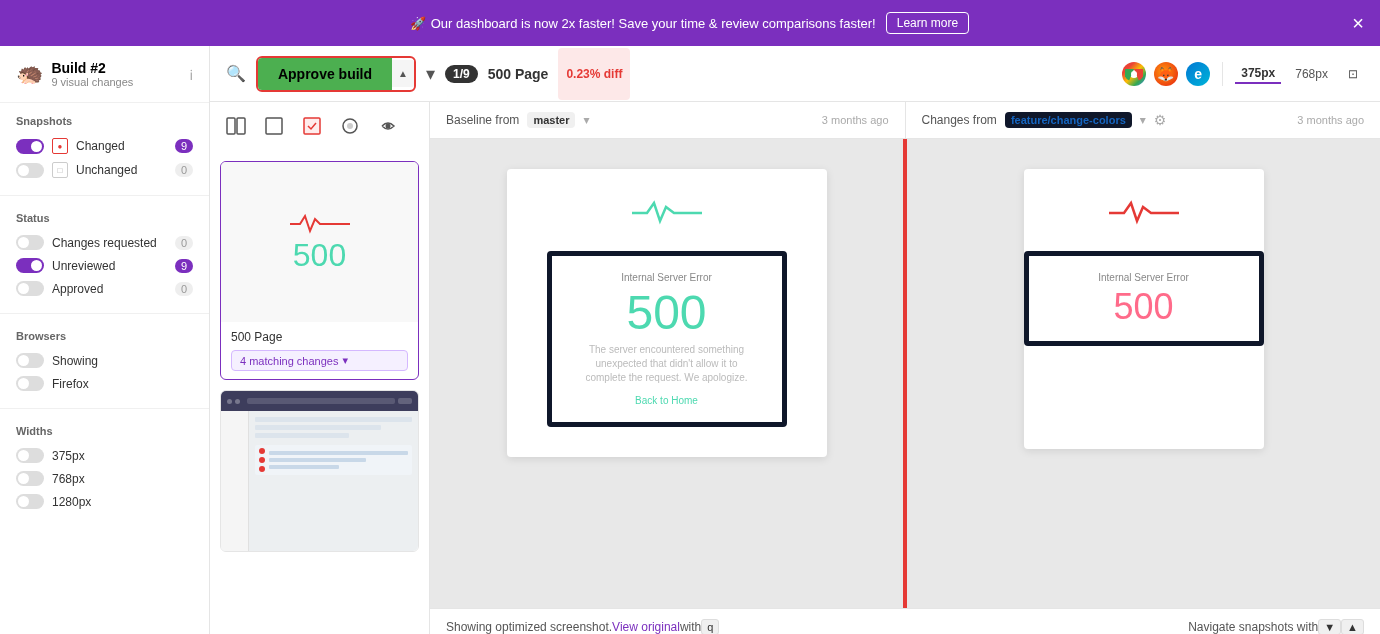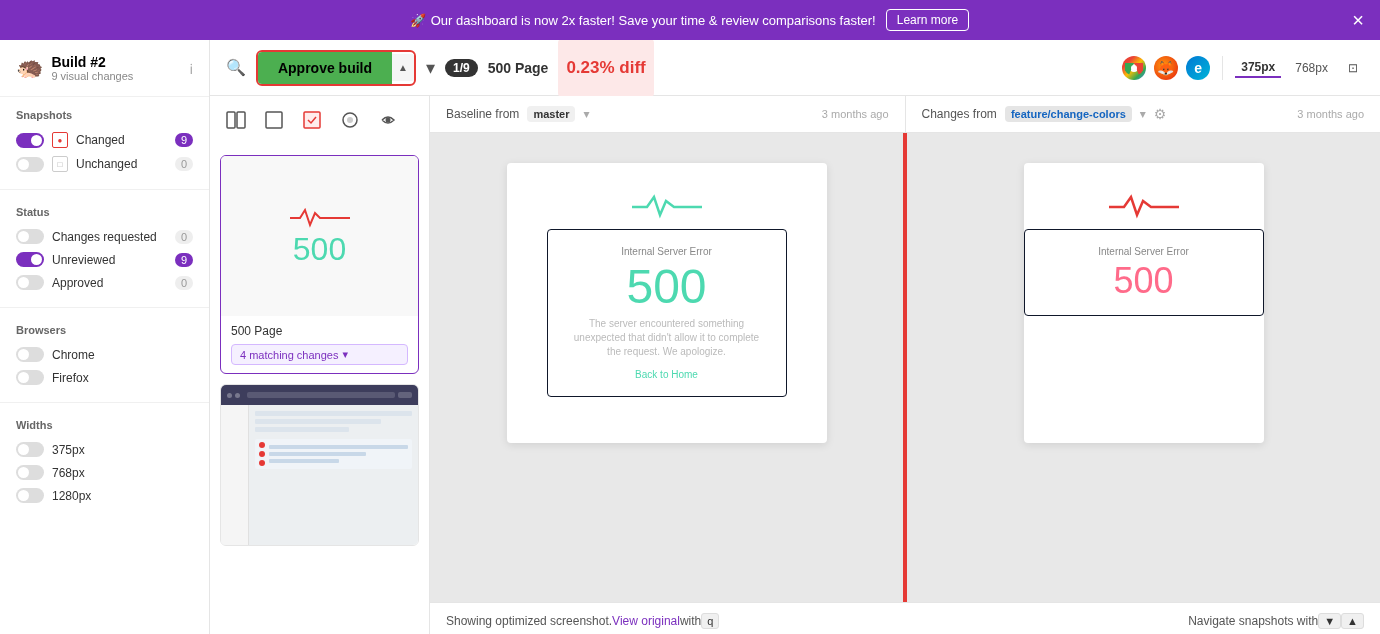--- a/index.html
+++ b/index.html
@@ -6,21 +6,21 @@
     body { font-family: -apple-system, BlinkMacSystemFont, 'Segoe UI', sans-serif; font-size: 13px; background: #f5f5f5; overflow: hidden; }
 
     
     .top-banner {
       background: #7b2fbe;
       color: white;
       display: flex;
       align-items: center;
       justify-content: center;
       padding: 6px 16px;
-      height: 40px;
+      height: 46px;
       position: relative;
       gap: 10px;
     }
     .top-banner span { font-size: 13px; }
     .banner-learn-more {
       background: transparent;
       border: 1px solid white;
       color: white;
       padding: 3px 10px;
       border-radius: 4px;
@@ -199,21 +199,21 @@
       padding: 2px 8px;
       font-size: 12px;
       font-weight: 600;
     }
     .snapshot-name { font-size: 14px; font-weight: 600; color: #333; }
     .diff-badge {
       background: #fde8e8;
       color: #e53935;
       padding: 19px 8px;
       border-radius: 4px;
-      font-size: 17px;
+      font-size: 12px;
       font-weight: 600;
     }
 
     .toolbar-spacer { flex: 1; }
 
     .toolbar-right {
       display: flex;
       align-items: center;
       gap: 8px;
     }
@@ -322,21 +322,21 @@
     .diff-header-col:first-child { border-right: 1px solid #e5e5e5; }
     .branch-badge {
       background: #f0f0f0;
       border-radius: 4px;
       padding: 2px 6px;
       font-size: 11px;
       font-weight: 600;
       color: #333;
     }
     .branch-badge.feature {
-      background: #e5e5e5;
+      background: #0f172a;
       color: #1565c0;
     }
     .diff-arrow { font-size: 12px; color: #aaa; cursor: pointer; }
     .settings-icon { color: #aaa; font-size: 14px; cursor: pointer; }
 
     .diff-images {
       flex: 1;
       display: flex;
       overflow: hidden;
       position: relative;
@@ -362,25 +362,26 @@
       min-height: 280px;
       border-radius: 4px;
       display: flex;
       flex-direction: column;
       align-items: center;
       padding: 30px 20px;
       box-shadow: 0 2px 8px rgba(0,0,0,0.1);
       position: relative;
     }
     .error-card {
-      border: 1px solid #0f172a;
+      border: 5px solid #0f172a;
       border-radius: 4px;
       padding: 16px 24px;
       text-align: center;
       width: 240px;
+      margin-top: 16px;
     }
     .error-title { font-size: 10px; color: #888; margin-bottom: 6px; }
     .error-code { font-size: 48px; color: #4dd9b0; font-weight: 300; line-height: 1; }
     .error-code.changed { color: #ff6b8a; }
     .error-desc { font-size: 10px; color: #bbb; margin-top: 6px; line-height: 1.4; }
     .back-link { font-size: 10px; color: #4dd9b0; margin-top: 10px; }
 
     
     .right-mockup {
       width: 240px;
@@ -483,21 +484,21 @@
     </div>
 
     <div class="divider"></div>
 
     <div class="sidebar-section">
       <div class="sidebar-section-title">Browsers</div>
 
       <div class="filter-row">
         <div class="filter-left">
           <div class="toggle"></div>
-          <span class="filter-label">Chrome</span>
+          <span class="filter-label">Showing</span>
         </div>
       </div>
 
       <div class="filter-row">
         <div class="filter-left">
           <div class="toggle"></div>
           <span class="filter-label">Firefox</span>
         </div>
       </div>
 

